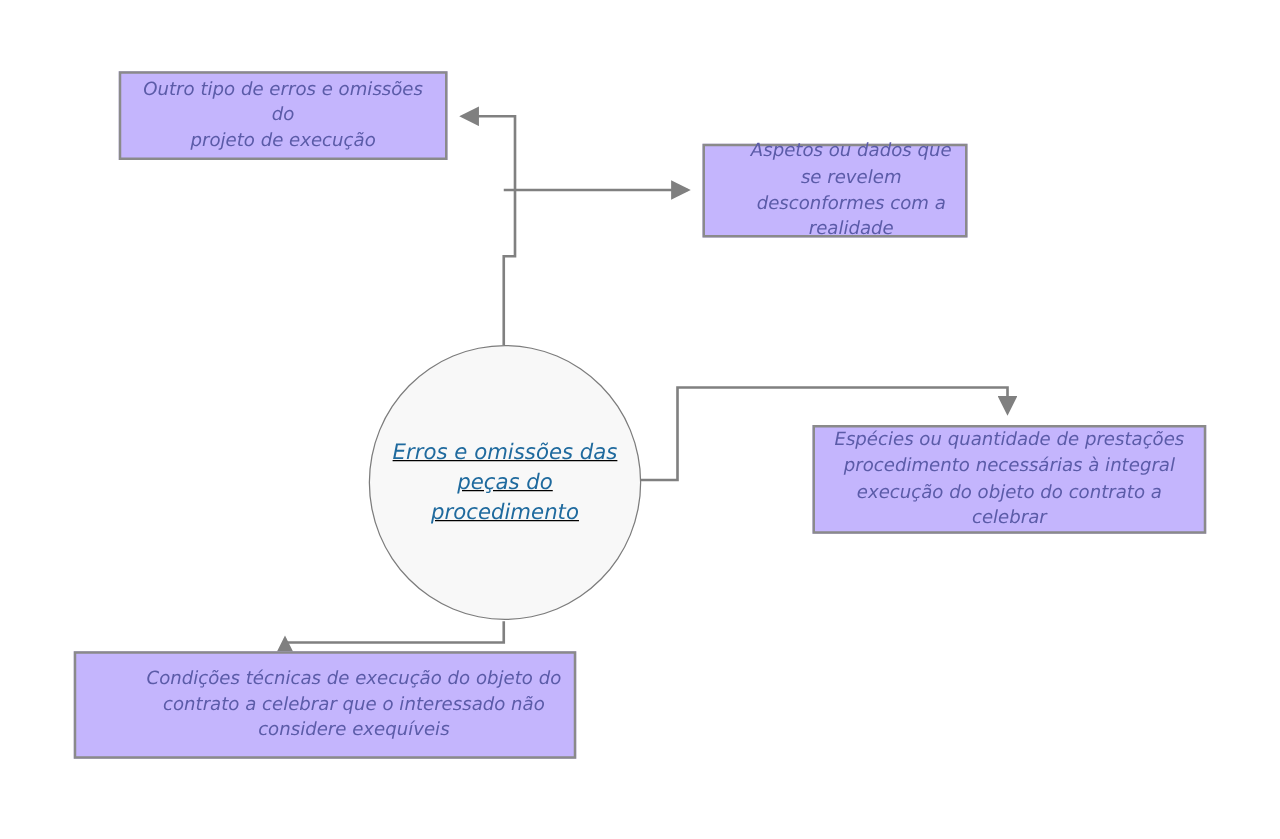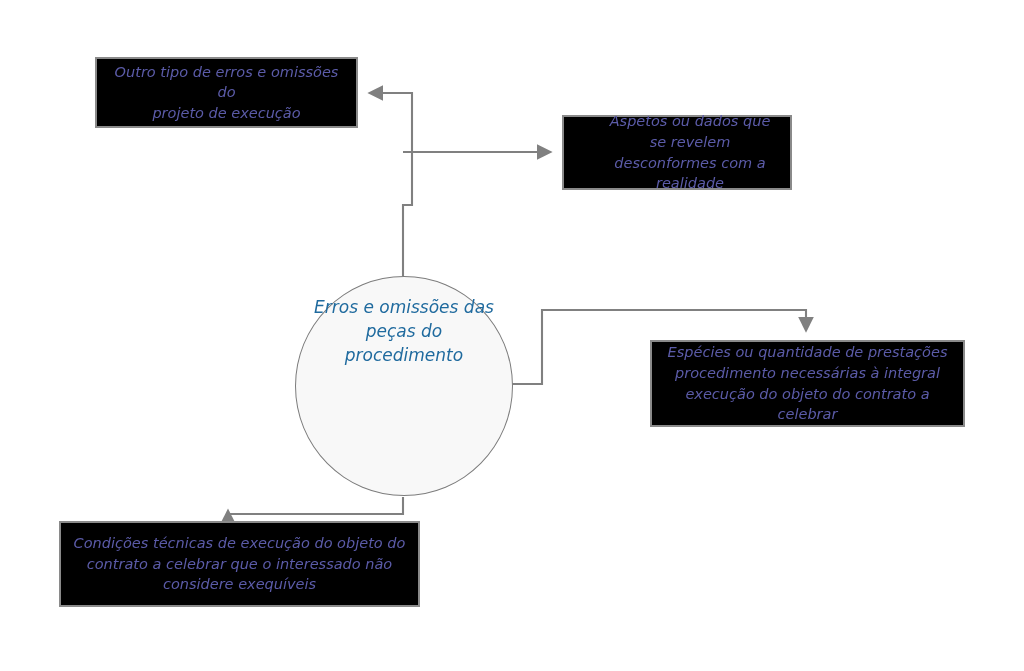--- a/index.html
+++ b/index.html
@@ -24,63 +24,65 @@
     left: 0;
     top: 0;
     width: 1024px;
     height: 671px;
   }
 
   
   .node-box {
     position: absolute;
     box-sizing: border-box;
-    background: #000000;
+    background: #c4b5fd;
     border: 2px solid #8a8a8a;
     display: flex;
     align-items: center;
-    justify-content: center;
+    justify-content: flex-end;
     padding: 4px 10px;
   }
   .node-box .node-text {
     color: #5b5ba8;
     font-family: "DejaVu Sans", sans-serif;
     font-style: italic;
     font-size: 14.5px;
     line-height: 1.42;
     text-align: center;
     white-space: pre-line;
   }
 
   
   .node-circle {
     position: absolute;
     box-sizing: border-box;
     border-radius: 50%;
     background: #f8f8f8;
     border: 1.6px solid #7c7c7c;
     display: flex;
+    align-items: center;
     justify-content: center;
     padding: 18px;
+    text-decoration: underline;
   }
   .node-circle .node-text {
     color: #1f6a9e;
     font-family: "DejaVu Sans", sans-serif;
     font-style: italic;
     font-size: 17px;
     line-height: 1.42;
     text-align: center;
     white-space: pre-line;
   }
 
   
   #box-outro     { left: 95px;  top: 57px;  width: 263px; height: 71px; }
-  #box-aspetos   { left: 562px; top: 115px; width: 230px; height: 75px; padding-left: 36px; }
+  #box-aspetos   { left: 562px; top: 115px; width: 212px; height: 75px; padding-left: 36px; }
   #box-especies  { left: 650px; top: 340px; width: 315px; height: 87px; }
-  #box-condicoes { left: 59px;  top: 521px; width: 361px; height: 86px; }
+  #box-condicoes { left: 59px;  top: 521px; width: 402px; height: 86px; }
   #circle-center { left: 295px; top: 276px; width: 218px; height: 220px; }
 </style>
 </head>
 <body>
 
 <div id="canvas">
 
   <svg id="connector-layer" viewBox="0 0 1024 671" width="1024" height="671" xmlns="http://www.w3.org/2000/svg">
     <defs>
       <marker id="arrow-left" viewBox="0 0 12 12" refX="11" refY="6" markerWidth="7.5" markerHeight="7.5" orient="auto-start-reverse">

